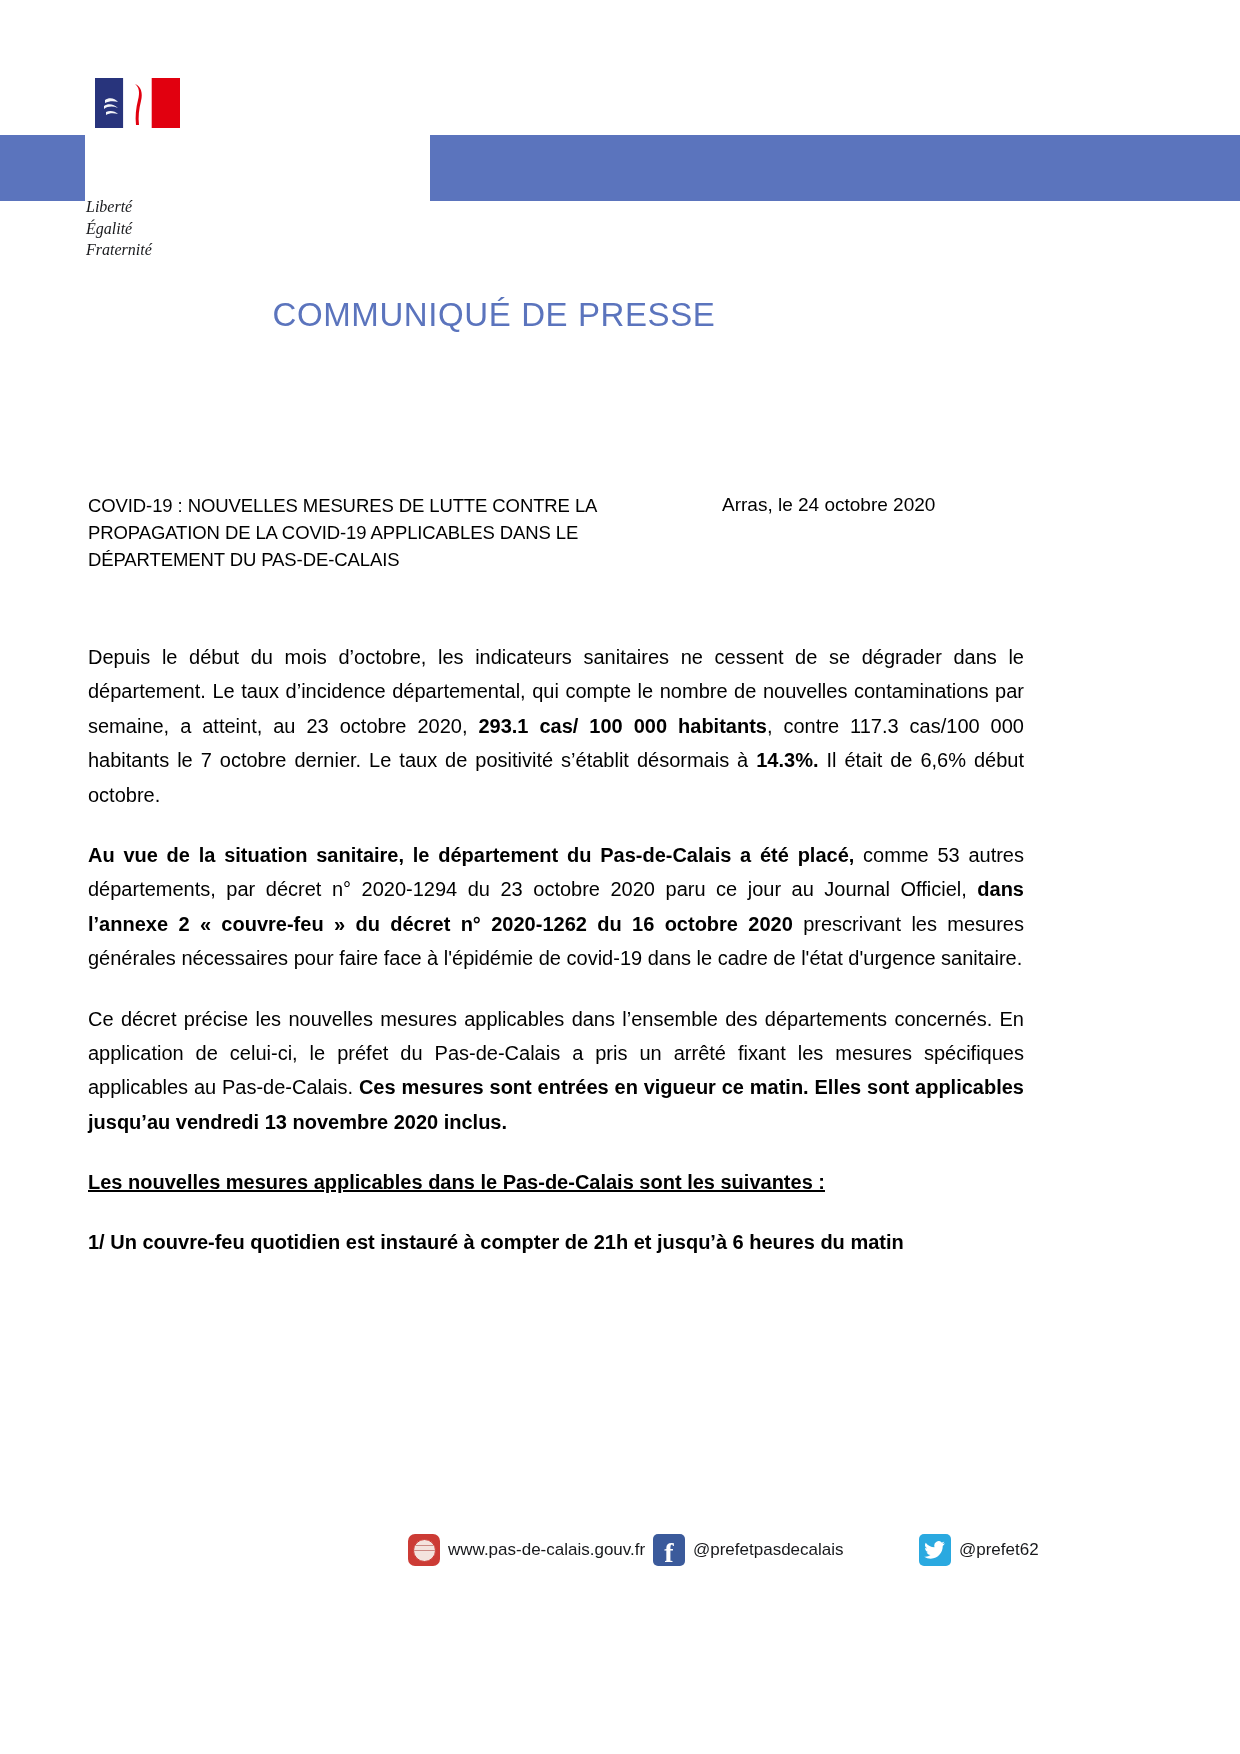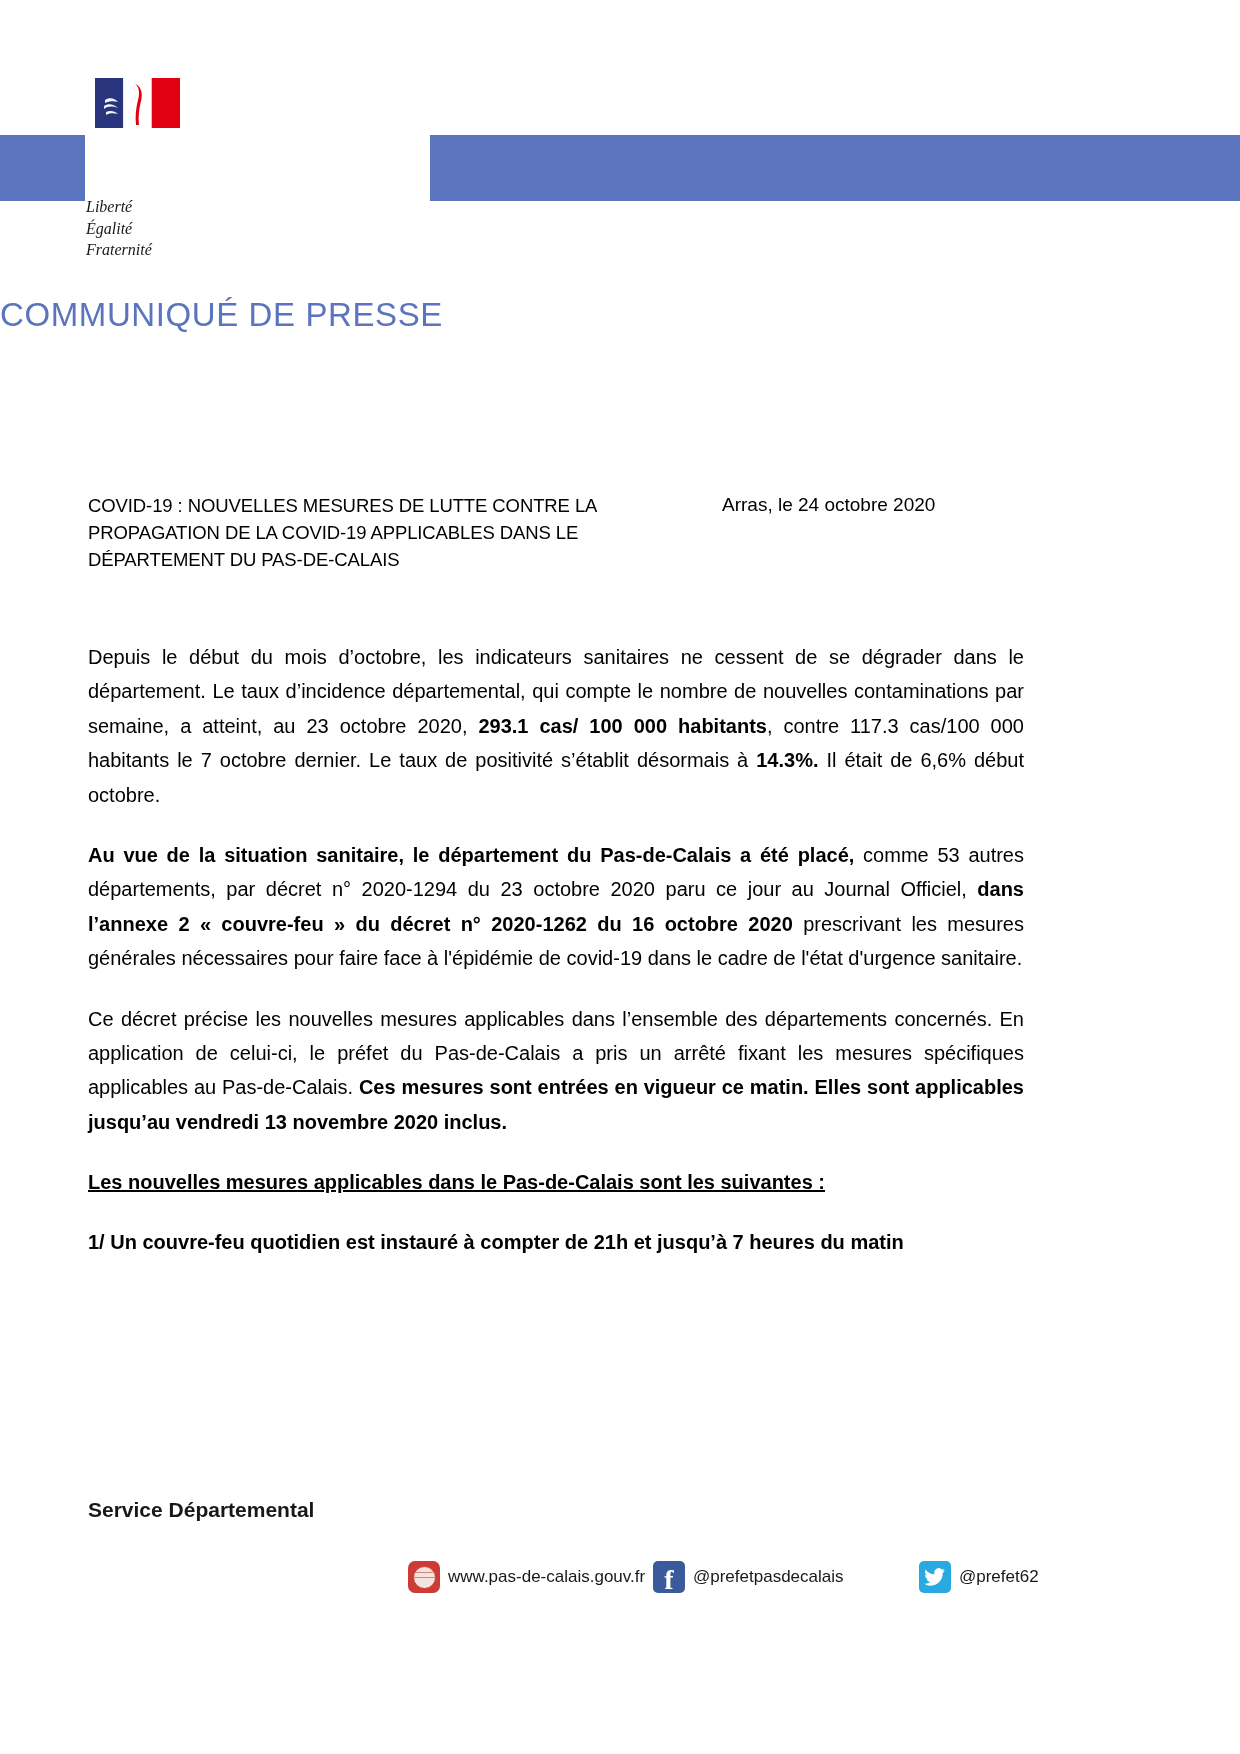--- a/index.html
+++ b/index.html
@@ -71,21 +71,21 @@
     line-height: 1.35;
     color: #17181b;
   }
 
   
   .doc-title {
     position: absolute;
     top: 296px;
     left: 0;
     width: 988px;
-    text-align: left;
+    text-align: center;
     font-size: 33px;
     font-weight: normal;
     letter-spacing: 0.6px;
     color: #5b74bd;
   }
 
   
   .subject-row {
     position: absolute;
     top: 492px;
@@ -264,26 +264,25 @@
 
   <p class="para"><span>Depuis le début du mois d’octobre, les indicateurs sanitaires ne cessent de se dégrader dans le département. Le taux d’incidence départemental, qui compte le nombre de nouvelles contaminations par semaine, a atteint, au 23 octobre 2020, </span><b>293.1 cas/ 100 000 habitants</b><span>, contre 117.3 cas/100 000 habitants le 7 octobre dernier.  Le taux de positivité s’établit désormais à </span><b>14.3%.</b><span> Il était de 6,6% début octobre.</span></p>
 
   <p class="para"><b>Au vue de la situation sanitaire, le département du Pas-de-Calais a été placé,</b><span> comme 53 autres départements,  par décret n° 2020-1294 du 23 octobre 2020 paru ce jour au Journal Officiel, </span><b>dans l’annexe 2 « couvre-feu » du décret n° 2020-1262 du 16 octobre 2020</b><span> prescrivant les mesures générales nécessaires pour faire face à l'épidémie de covid-19 dans le cadre de l'état d'urgence sanitaire.</span></p>
 
   <p class="para"><span>Ce décret précise les nouvelles mesures applicables dans l’ensemble des départements concernés. En application de celui-ci, le préfet du Pas-de-Calais a pris un arrêté fixant les mesures spécifiques applicables au Pas-de-Calais. </span><b>Ces mesures sont entrées en vigueur ce matin. Elles sont applicables jusqu’au vendredi 13 novembre 2020 inclus.</b></p>
 
 
   <p class="heading-line u">Les nouvelles mesures applicables dans le Pas-de-Calais sont les suivantes :</p>
 
-  <p class="measure-line">1/ Un couvre-feu quotidien est instauré à compter de 21h et jusqu’à 7  heures du matin</p>
+  <p class="measure-line">1/ Un couvre-feu quotidien est instauré à compter de 21h et jusqu’à 6  heures du matin</p>
 </div>
 
 <div class="footer">
   <div class="footer-service">
-    <div>Service Départemental</div>
   </div>
 
   <div class="footer-cols">
 
     <div class="social web">
       <span class="icon-web">
           <span class="globe"></span>
         </span>
       <span class="label">www.pas-de-calais.gouv.fr</span>
     </div>

